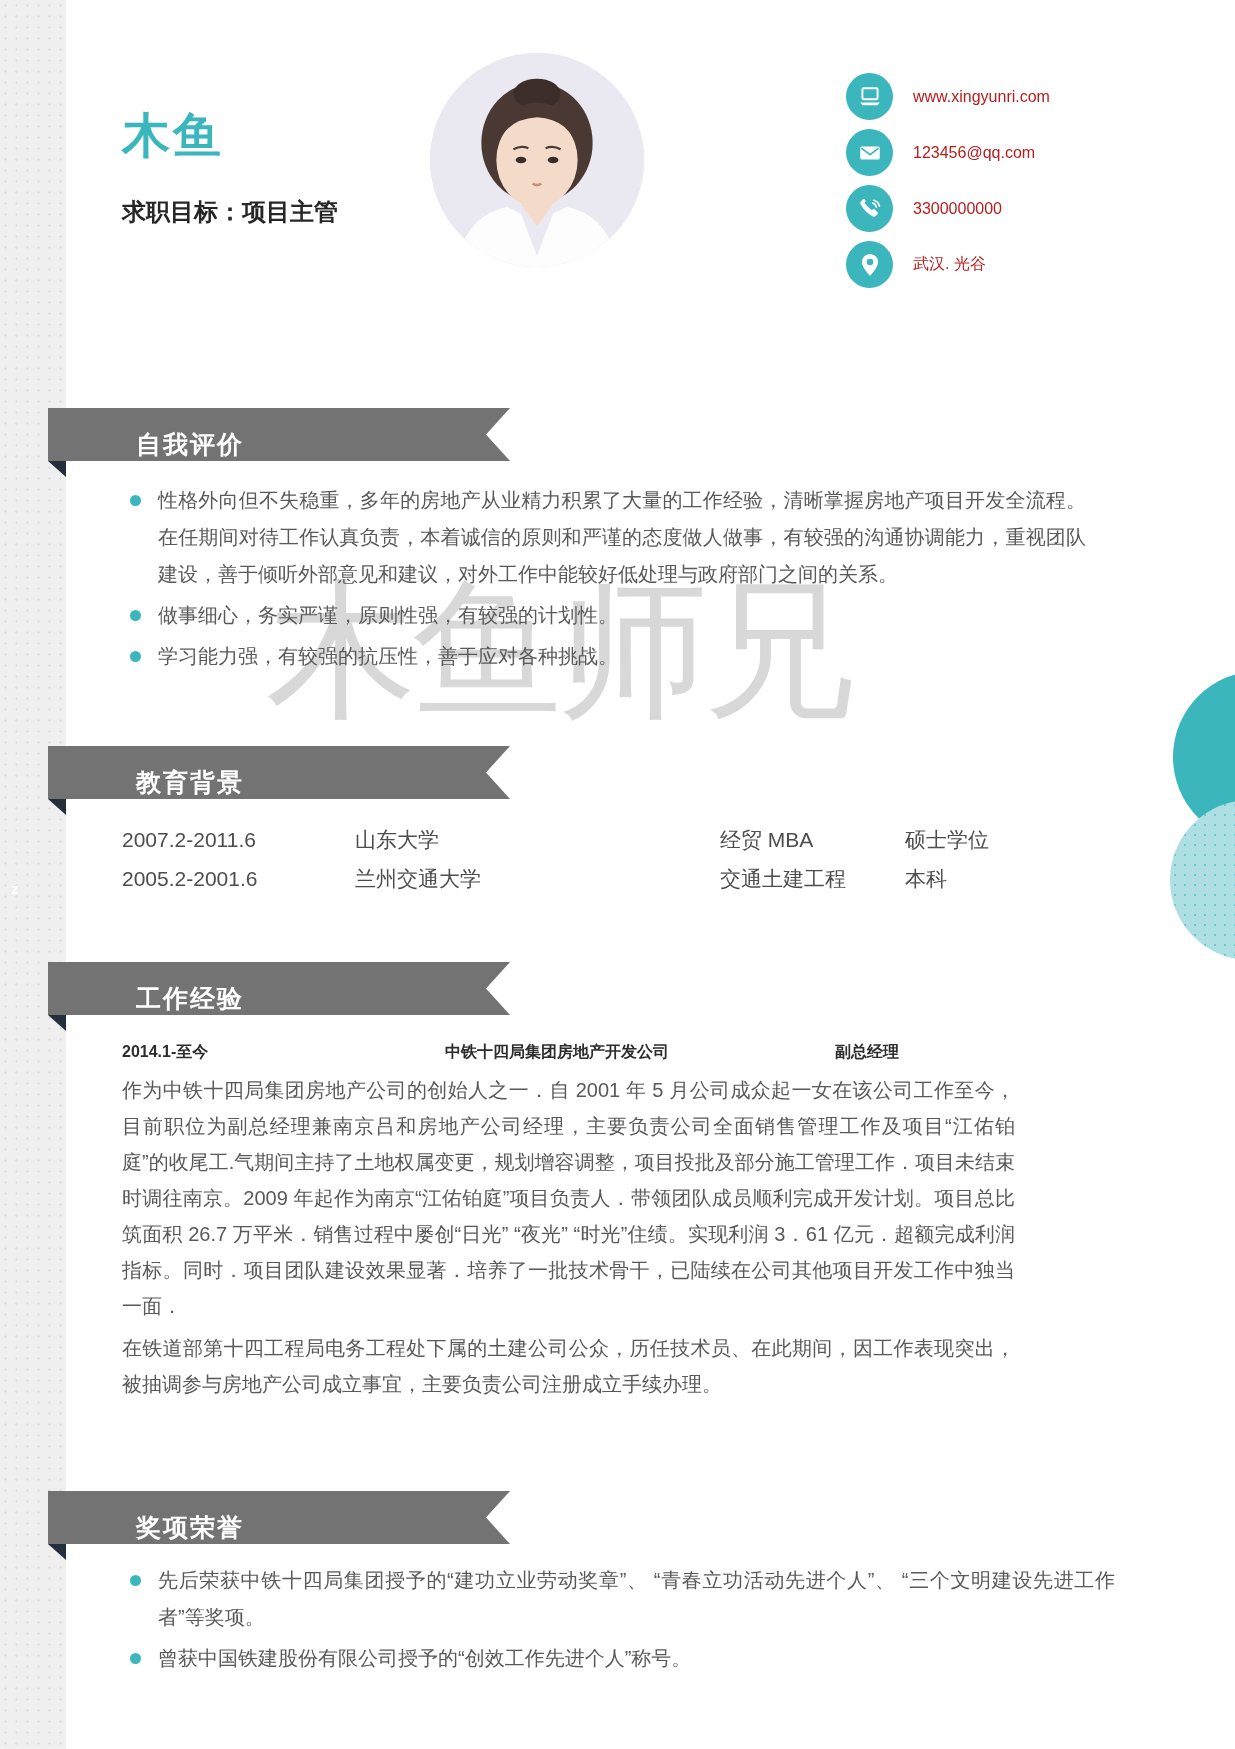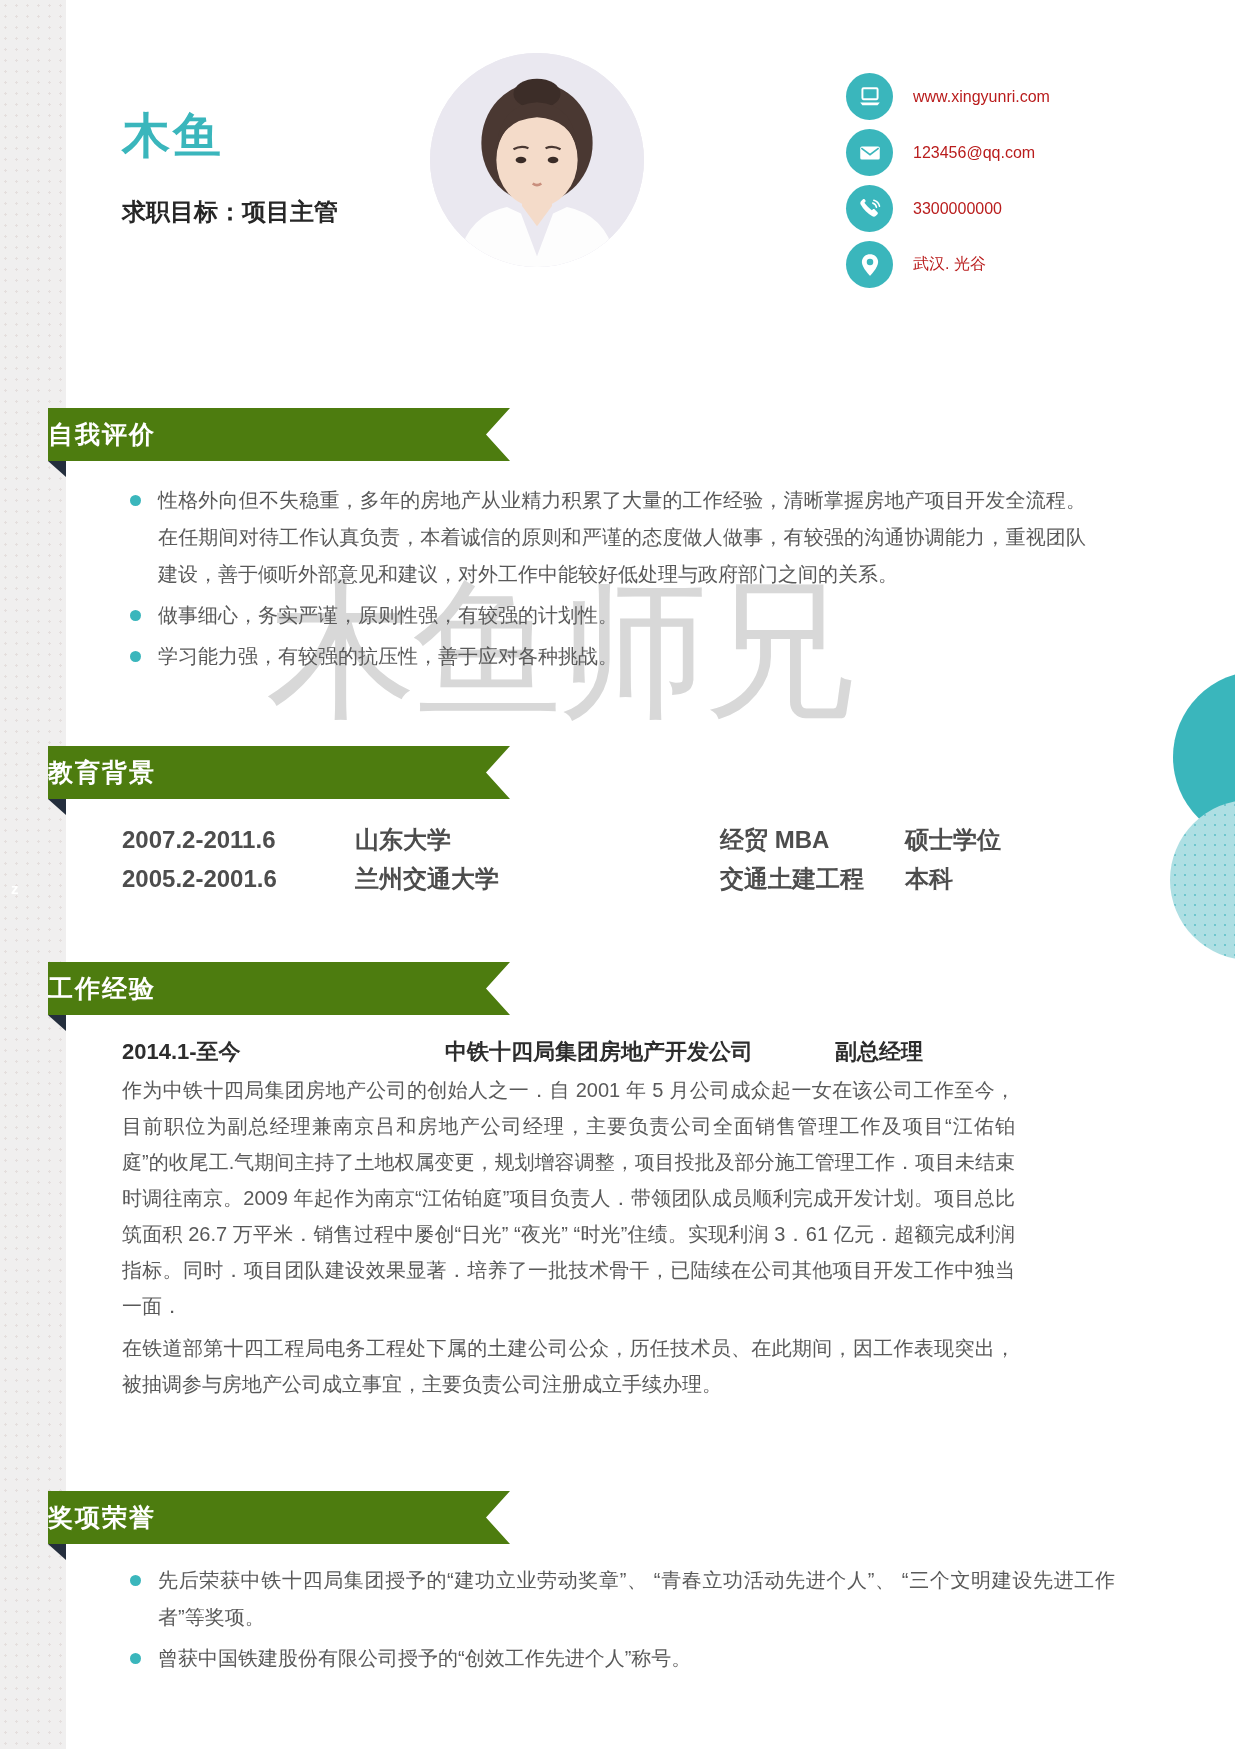--- a/index.html
+++ b/index.html
@@ -41,48 +41,48 @@
     font-size:150px; color:#d8d8d8; letter-spacing:-4px; white-space:nowrap;
   }
   .side-letter {
     position:fixed; left:11px; top:880px; color:#ffffff;
     font-size:15px; font-weight:bold; z-index:2;
   }
   
   .section { position:absolute; left:0; width:100%; z-index:1; }
   .ribbon {
     position:absolute; left:-18px; top:0; width:462px; height:53px;
-    background:#4d7c0f; color:#ffffff;
-    display:flex; align-items:center; 
+    background:#737373; color:#ffffff;
+    display:flex; align-items:flex-end; padding-left:88px;
     font-size:25px; font-weight:bold; letter-spacing:2px;
     clip-path:polygon(0 0, 100% 0, calc(100% - 24px) 50%, 100% 100%, 0 100%);
   }
   .fold {
     position:absolute; left:-18px; top:53px; width:18px; height:16px;
     background:#242e3d; clip-path:polygon(0 0, 100% 0, 100% 100%);
   }
   
   .bullets { position:absolute; left:64px; width:956px; list-style:none; }
   .bullets li {
     position:relative; padding-left:28px; margin-bottom:4px;
     font-size:20px; line-height:37px; color:#595959; text-align:justify;
   }
   .bullets li::before {
     content:""; position:absolute; left:0; top:13px;
     width:11px; height:11px; border-radius:50%; background:#3ab6bc;
   }
   
   .edu-rows { position:absolute; left:56px; top:74px; width:1060px; }
   .edu-row { display:flex; height:39px; align-items:center;
-    font-size:24px; font-weight:bold; color:#4d4d4d; }
+    font-size:21px; font-weight:normal; color:#4d4d4d; }
   .edu-period { width:233px; } .edu-school { width:365px; }
   .edu-major  { width:185px; } .edu-degree { flex:1; }
   
   .job-header { display:flex; align-items:center; height:28px;
-    font-size:22px; font-weight:bold; color:#2d2d2d; }
+    font-size:16px; font-weight:bold; color:#2d2d2d; }
   .job1 .jh-period { width:323px; } .job1 .jh-company { width:390px; }
   .job2 .jh-period { width:398px; } .job2 .jh-company { width:335px; }
   .jh-role { flex:1; }
   .job-desc { font-size:20px; line-height:36px; color:#595959;
     text-align:justify; margin-top:6px; width:893px; }
   .work-body { position:absolute; left:56px; top:76px; width:900px; }
   .job2 { margin-top:2px; }
   
   .contact-icon svg { width:26px; height:26px; display:block; }
 </style>

